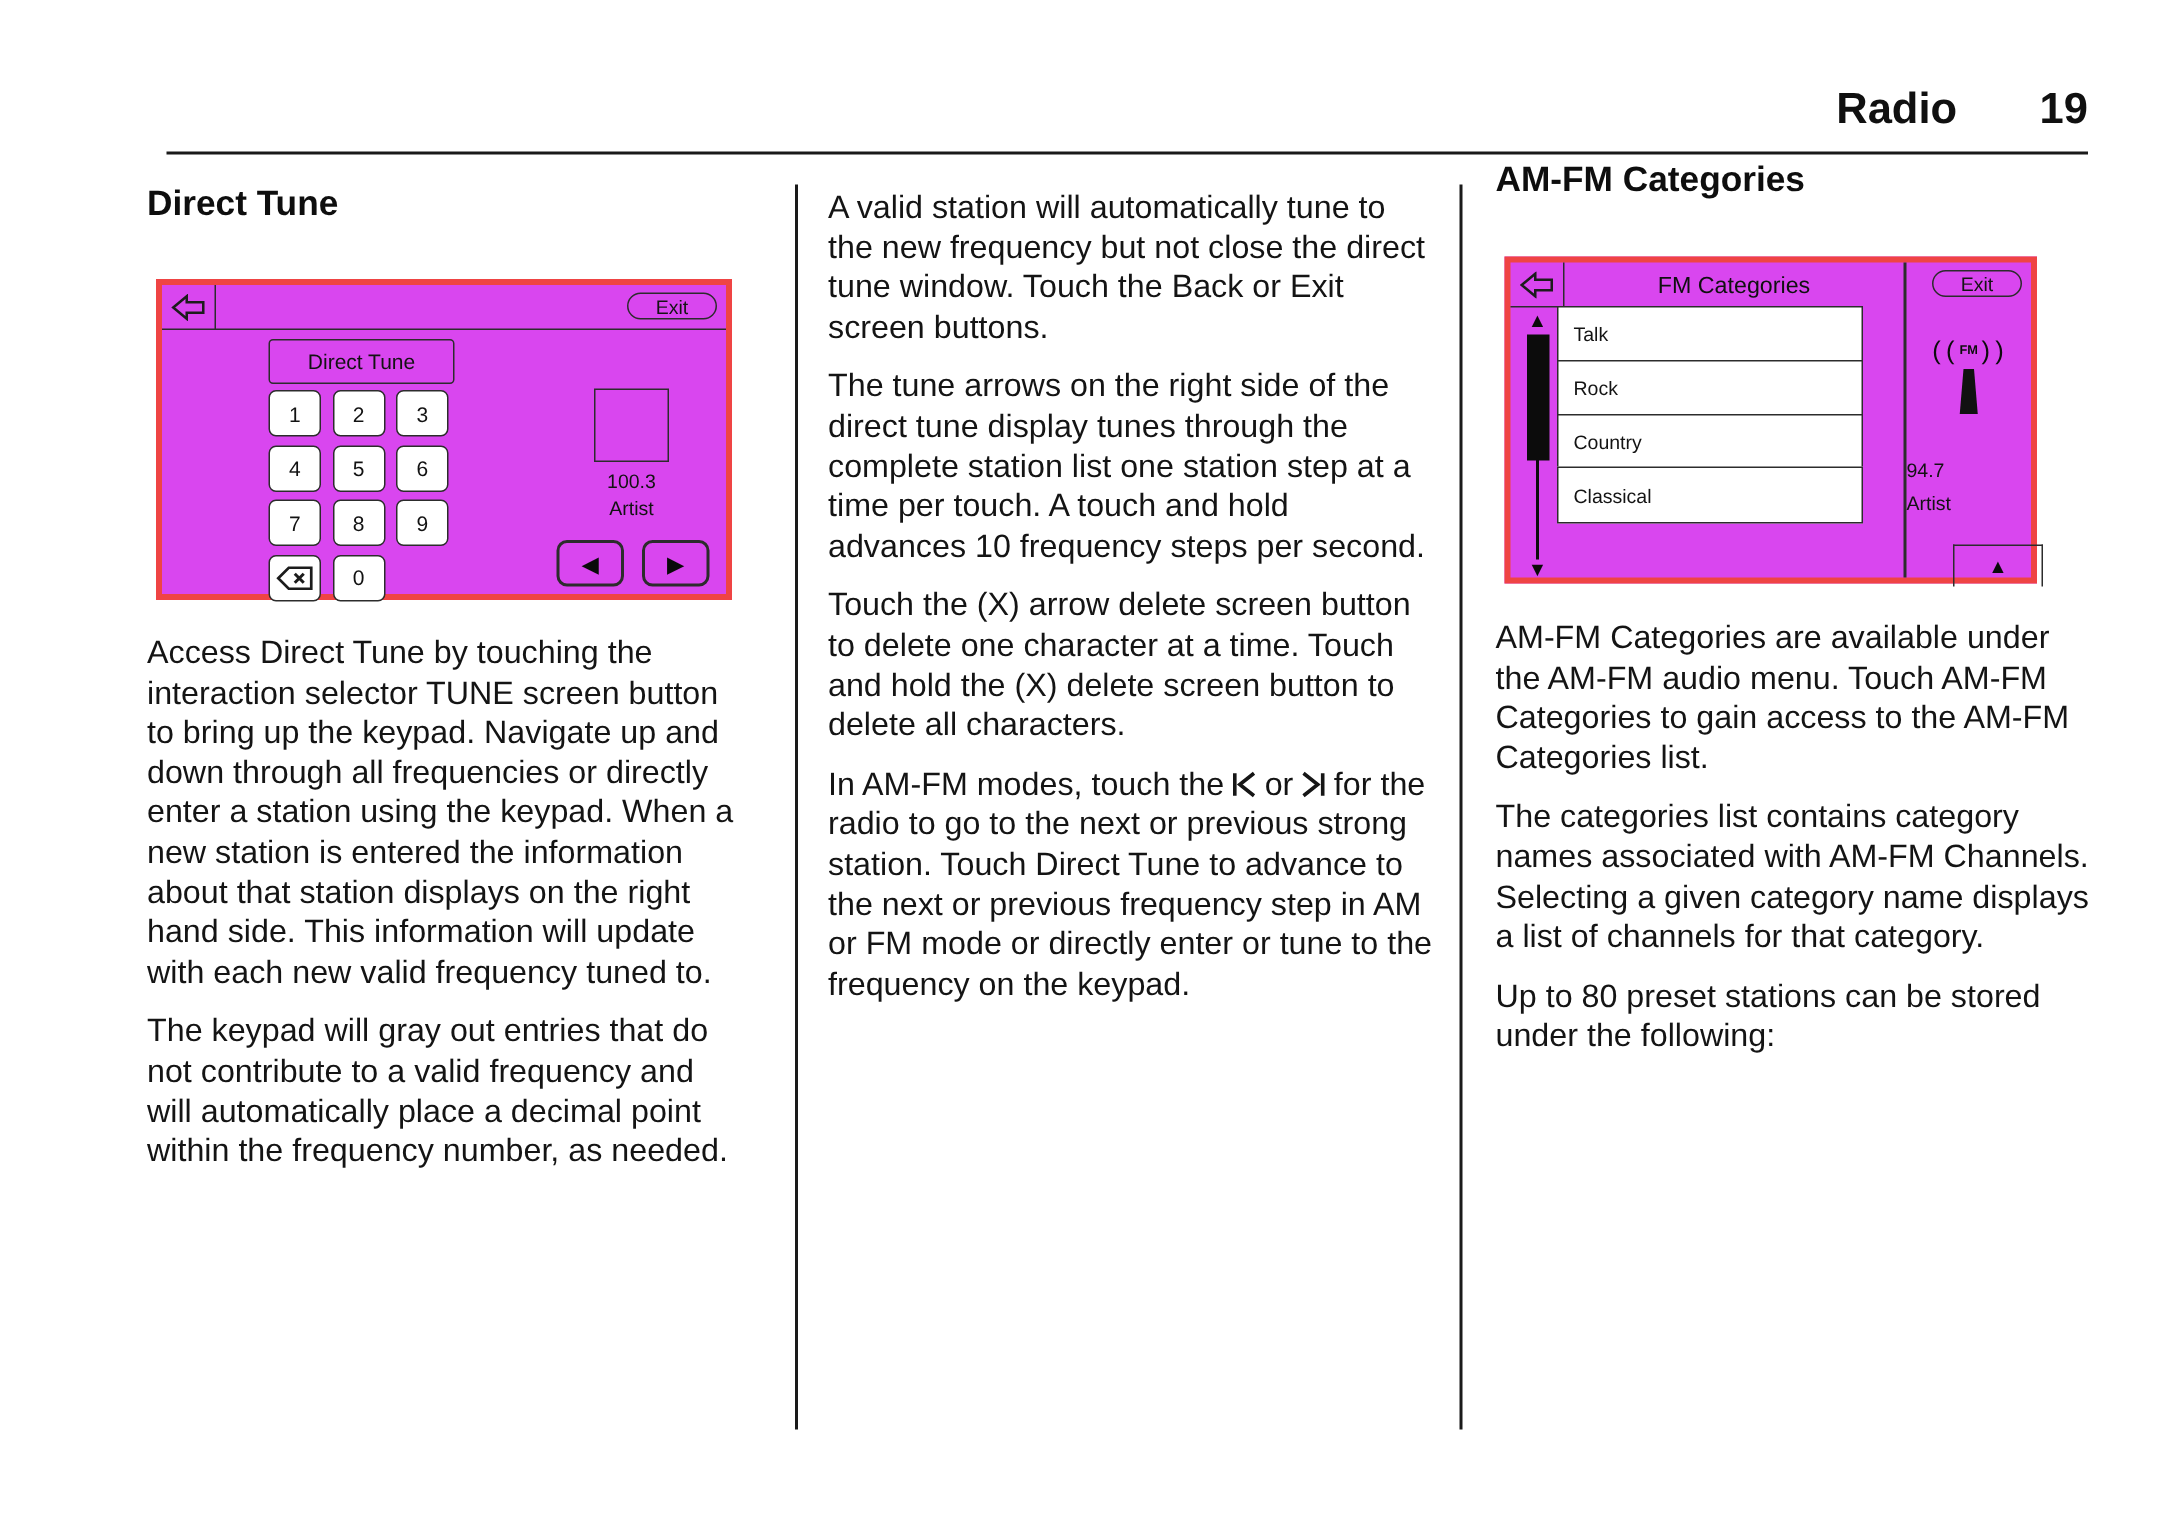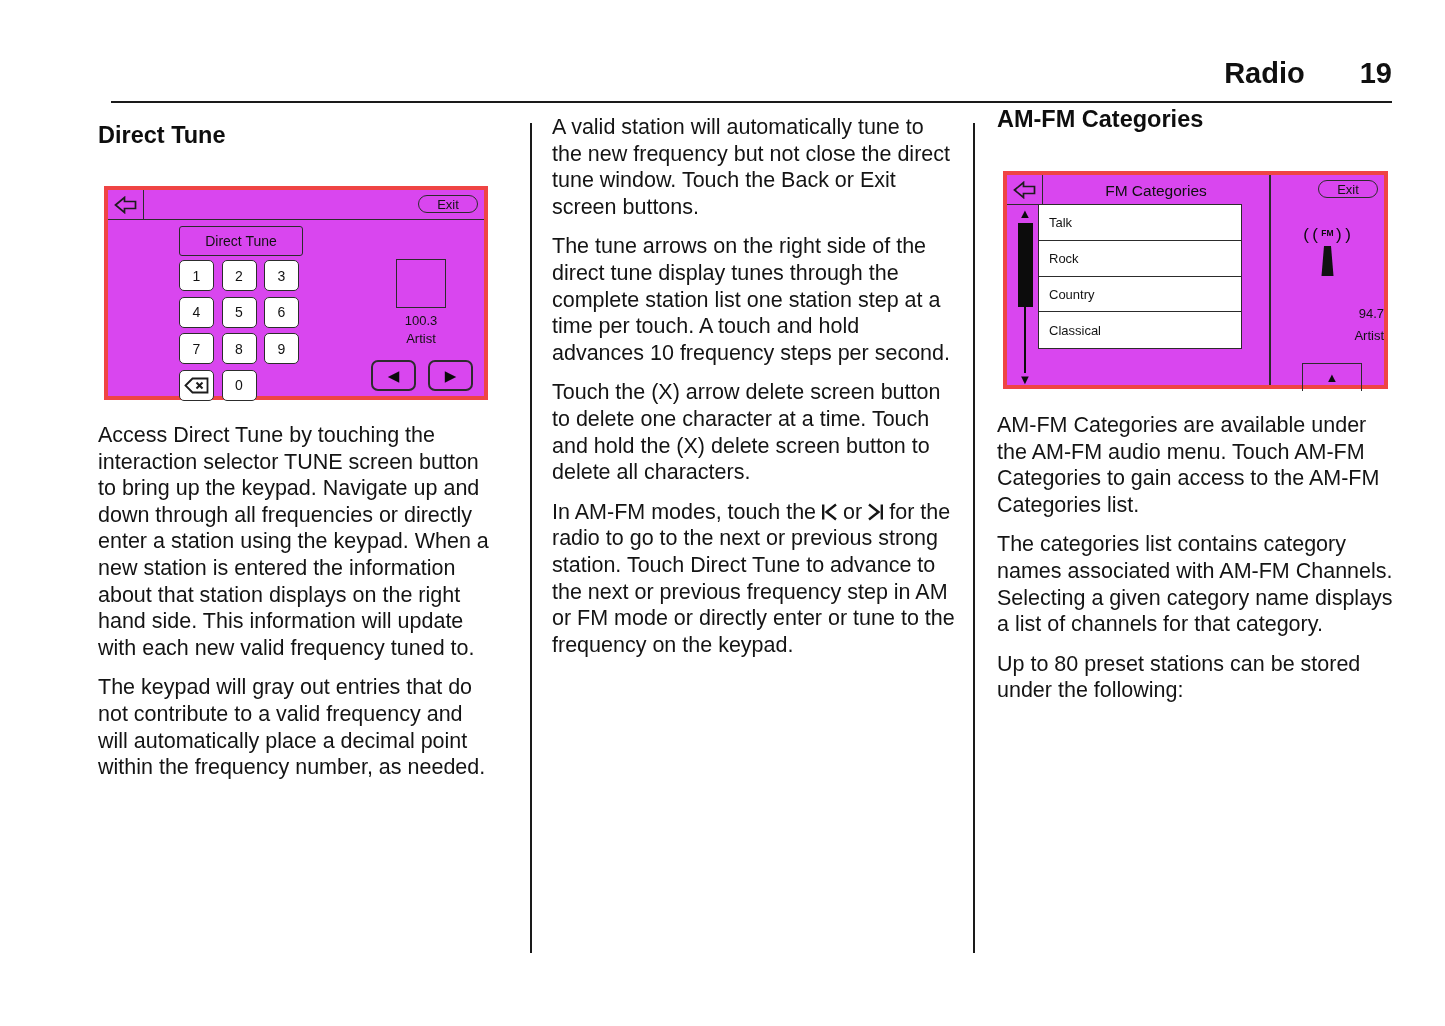--- a/index.html
+++ b/index.html
@@ -15,21 +15,21 @@
   .header-rule { position:absolute; top:101px; left:111px; width:1281px; height:2.4px; background:#1a1a1a; }
 
   
   .vdivider { position:absolute; top:123px; height:830px; width:1.6px; background:#1a1a1a; }
   .vdivider.d1 { left:530px; }
   .vdivider.d2 { left:973px; }
 
   
   .col { position:absolute; }
   .col1 { left:98px; top:120px; width:400px; }
-  .col2 { left:552px; top:114px; width:403px; }
+  .col2 { left:552px; top:125px; width:403px; }
   .col3 { left:997px; top:104px; width:396px; }
 
   h2.sect { font-size:23.5px; line-height:30px; font-weight:bold; color:#0e0e0e; }
   h3.sect { font-size:23.5px; line-height:30px; font-weight:bold; color:#0e0e0e; }
   .col p { font-size:21.5px; line-height:26.6px; margin:0 0 13px 0; color:#141414; }
 
   .col1 h2.sect { margin-bottom:0; }
   .col1 .figwrap { margin:36px 0 22px 6px; }
   .col3 .figwrap { margin:37px 0 23px 6px; }
   .col3 h3.sect { margin:8px 0 9px 0; }
@@ -53,40 +53,40 @@
          display:flex; align-items:center; justify-content:center; background:#fff; }
   .album { position:absolute; left:288px; top:69px; width:50px; height:49px; border:1.6px solid #2c2c2c; }
   .stationinfo { position:absolute; left:258px; top:122px; width:110px; text-align:center;
                  font-size:13px; line-height:18px; }
   .navbtn { position:absolute; top:170px; width:45px; height:31px; border:2px solid #2c2c2c; border-radius:7px;
             display:flex; align-items:center; justify-content:center; font-size:15px; color:#0a0a0a; }
   .navbtn.prev { left:263px; }
   .navbtn.next { left:320px; }
 
   
-  .fig2 { width:385px; height:218px; }
+  .fig2 { width:355px; height:218px; }
   .fig2 .paneldiv { position:absolute; left:262px; top:0; bottom:0; width:2px; background:#2c2c2c; }
   .fig2 .ftitle { position:absolute; left:36px; top:7px; width:226px; text-align:center; font-size:15.5px; color:#101010; }
   .catlist { position:absolute; left:31px; top:29px; width:204px; }
   .catitem { height:37.4px; border:1.6px solid #2c2c2c; margin-top:-1.6px; background:#fff;
              display:flex; align-items:center; padding-left:10px; font-size:13px; color:#141414; }
   .catitem:first-child { margin-top:0; }
   .scrollbar { position:absolute; left:6px; top:30px; width:24px; }
   .scr-tri { position:absolute; left:0; width:24px; text-align:center; font-size:13px; line-height:13px; color:#0a0a0a; }
   .scr-up { top:2px; }
   .scr-down { top:168px; }
   .scr-thumb { position:absolute; left:4.5px; top:18px; width:15px; height:84px; background:#0c0c0c; }
   .scr-line { position:absolute; left:11px; top:100px; width:2.4px; height:68px; background:#0c0c0c; }
 
   .fig2 .rightpanel { position:absolute; left:264px; top:0; right:0; bottom:0; }
   .antenna { position:absolute; left:0; top:48px; width:100%; text-align:center; }
   .ant-parens { font-size:17px; line-height:20px; letter-spacing:1px; color:#0c0c0c; white-space:nowrap; }
   .ant-parens .fmlabel { font-size:8.5px; font-weight:bold; vertical-align:3.5px; letter-spacing:0; }
   .ant-mast { margin-top:1px; }
-  .freqinfo { position:absolute; left:0; top:128px; width:100%; text-align:right; font-size:13px; line-height:22px; }
+  .freqinfo { position:absolute; left:0; top:128px; width:100%; text-align:left; font-size:13px; line-height:22px; }
   .upbtn { position:absolute; left:31px; top:188px; width:60px; height:28px; border:1.8px solid #2c2c2c;
            border-bottom:none; display:flex; align-items:center; justify-content:center; font-size:13px; color:#0a0a0a; }
 
   
   .seek-ic { vertical-align:-3px; margin:0 4px; }
 
   svg { display:block; }
   .inline-svg { display:inline-block; }
 </style>
 </head>

